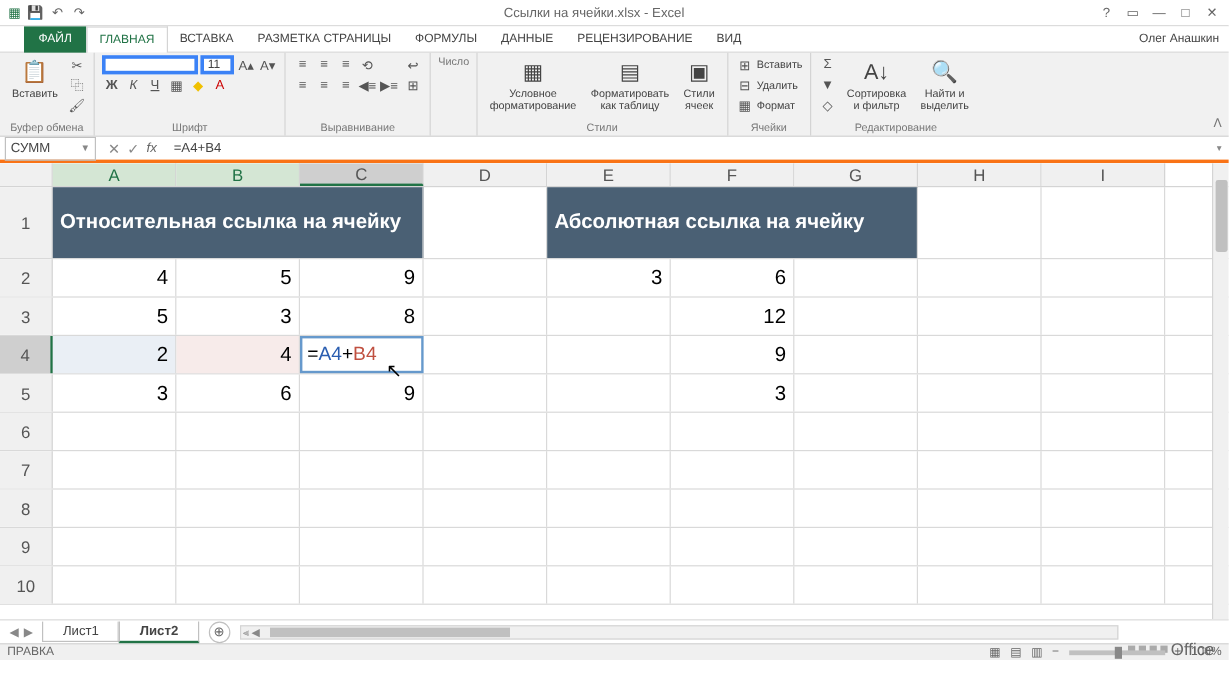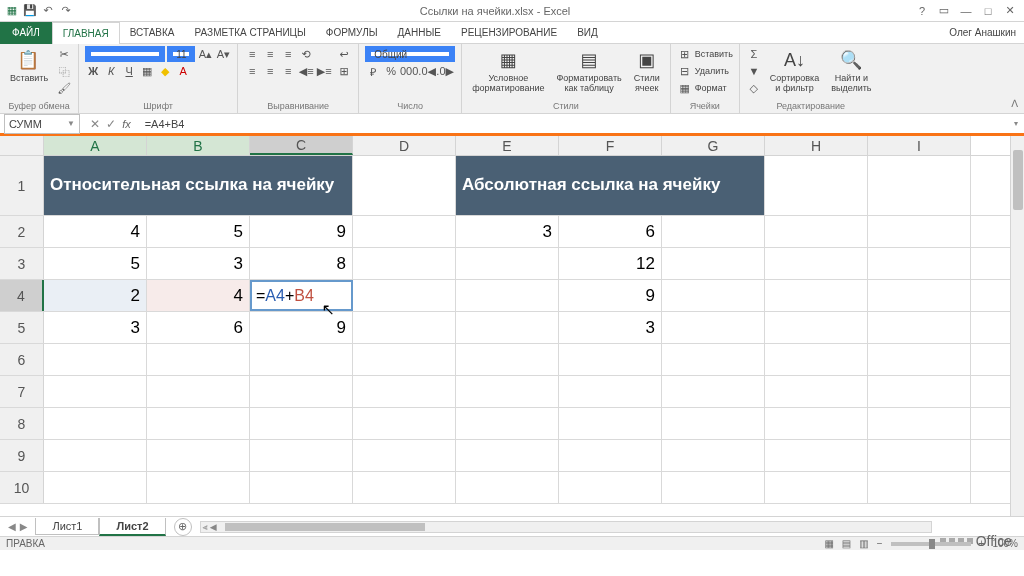--- a/index.html
+++ b/index.html
@@ -9,35 +9,35 @@
 .titlebar { height: 22px; background: #fff; display: flex; align-items: center; border-bottom: 1px solid #d4d4d4; }
 .qat { display: flex; gap: 2px; padding: 0 4px; align-items: center; }
 .qat-ico { width: 16px; height: 16px; display: flex; align-items: center; justify-content: center; font-size: 11px; color: #666; }
 .title-center { flex: 1; text-align: center; font-size: 11px; color: #666; }
 .title-right { display: flex; gap: 2px; padding-right: 4px; }
 .title-btn { width: 20px; height: 16px; display: flex; align-items: center; justify-content: center; font-size: 11px; color: #666; }
 
 
 .ribbon-tabs { height: 22px; background: #fff; display: flex; align-items: center; border-bottom: 1px solid #d4d4d4; }
 .rtab { padding: 0 10px; height: 22px; display: flex; align-items: center; font-size: 10px; color: #444; text-transform: uppercase; }
-.rtab.file { background: #217346; color: #fff; padding: 0 12px; }
+.rtab.file { background: #217346; color: #fff; padding: 0 12px; margin-left: 20px; }
 .rtab.active { background: #fff; border: 1px solid #d4d4d4; border-bottom: none; color: #217346; }
 .ribbon-user { margin-left: auto; padding-right: 8px; font-size: 10px; color: #444; }
 
 
 .ribbon { height: 70px; background: #f1f1f1; border-bottom: 1px solid #d4d4d4; display: flex; position: relative; }
 .rgroup { border-right: 1px solid #d4d4d4; padding: 2px 6px 0 6px; display: flex; flex-direction: column; justify-content: space-between; }
 .rgroup-body { display: flex; align-items: flex-start; gap: 4px; flex: 1; }
 .rgroup-label { text-align: center; font-size: 9px; color: #777; padding-bottom: 2px; }
 .rbtn-lg { display: flex; flex-direction: column; align-items: center; gap: 2px; padding: 2px 4px; }
 .rbtn-lg .ico { width: 24px; height: 24px; display: flex; align-items: center; justify-content: center; font-size: 18px; }
 .rbtn-lg .lbl { font-size: 9px; text-align: center; line-height: 1.1; }
 .rcol { display: flex; flex-direction: column; gap: 1px; }
 .rrow { display: flex; gap: 2px; align-items: center; }
-.rctl { height: 16px; padding: 0 3px; border: 6px solid #3b82f6; background: #fff; font-size: 10px; display: flex; align-items: center; }
+.rctl { height: 16px; padding: 0 3px; border: 3px solid #3b82f6; background: #fff; font-size: 10px; display: flex; align-items: center; }
 .rico { width: 16px; height: 16px; display: flex; align-items: center; justify-content: center; font-size: 11px; color: #555; }
 .collapse-arrow { position: absolute; right: 6px; bottom: 4px; font-size: 10px; color: #777; }
 
 
 .fbar { height: 22px; background: #fff; border-bottom: 3px solid #f97316; display: flex; align-items: center; }
 .namebox { width: 76px; height: 20px; border: 1px solid #c0c0c0; margin-left: 4px; padding: 0 4px; font-size: 11px; display: flex; align-items: center; justify-content: space-between; }
 .namebox .arr { font-size: 8px; color: #888; }
 .fbar-icons { display: flex; gap: 6px; padding: 0 10px; align-items: center; }
 .fbar-ico { font-size: 12px; color: #888; }
 .fx { font-style: italic; font-size: 11px; color: #666; }
@@ -181,32 +181,20 @@
       </div>
       <div class="rcol">
         <span class="rico">↩</span>
         <span class="rico">⊞</span>
       </div>
     </div>
     <div class="rgroup-label">Выравнивание</div>
   </div>
 
   <div class="rgroup">
-    <div class="rgroup-body">
-      <div class="rcol">
-        <div class="rctl" style="width:90px">Общий</div>
-        <div class="rrow">
-          <span class="rico">₽</span>
-          <span class="rico">%</span>
-          <span class="rico">000</span>
-          <span class="rico">.0◀</span>
-          <span class="rico">.0▶</span>
-        </div>
-      </div>
-    </div>
     <div class="rgroup-label">Число</div>
   </div>
 
   <div class="rgroup">
     <div class="rgroup-body">
       <div class="rbtn-lg">
         <span class="ico">▦</span>
         <span class="lbl" style="white-space:pre">Условное
 форматирование</span>
       </div>

